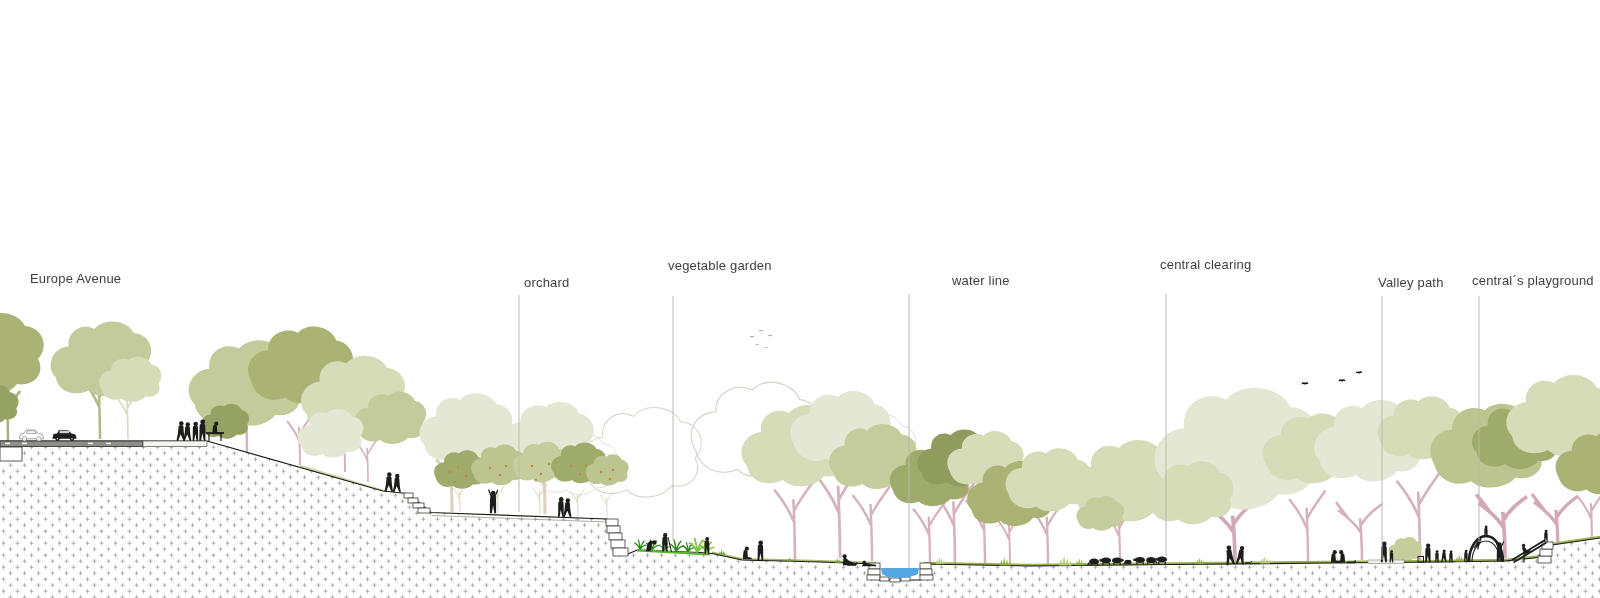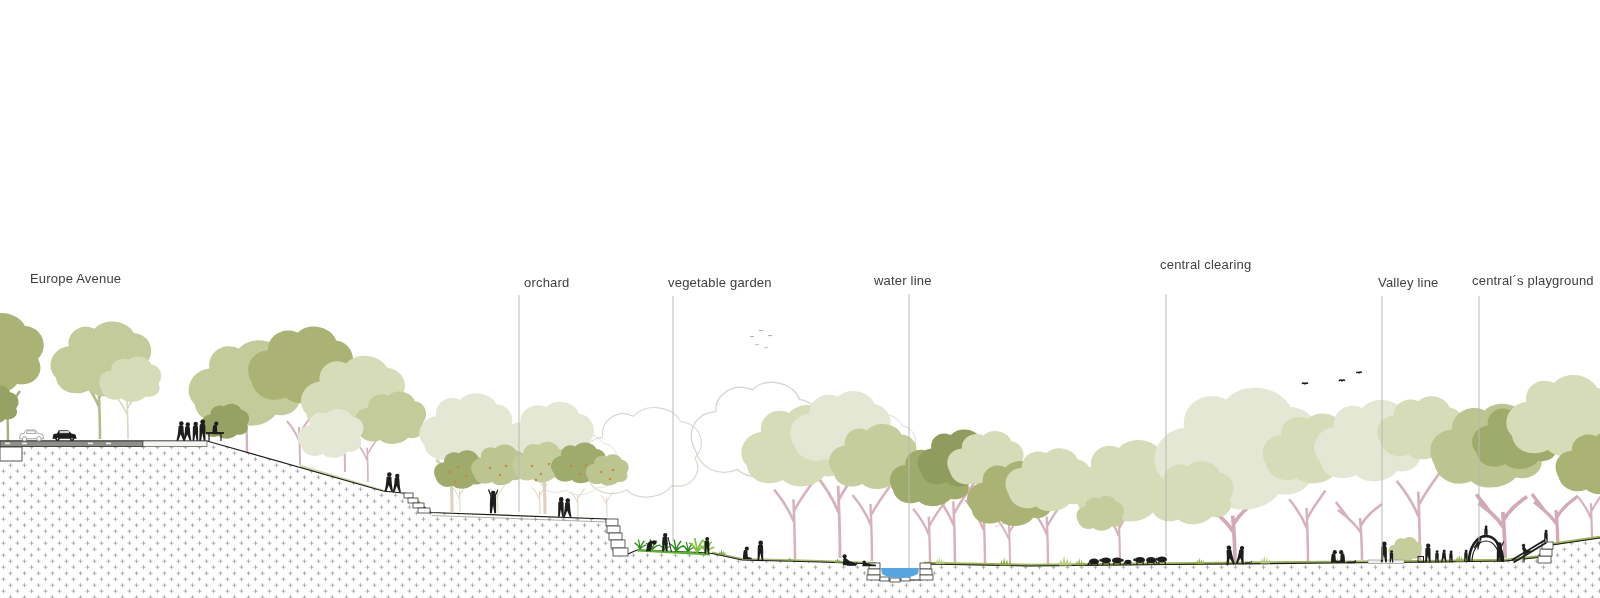--- a/index.html
+++ b/index.html
@@ -402,19 +402,19 @@
     <line x1="673" y1="296" x2="673" y2="541"></line>
     <line x1="909" y1="294" x2="909" y2="568"></line>
     <line x1="1166" y1="294" x2="1166" y2="556"></line>
     <line x1="1382" y1="296" x2="1382" y2="560"></line>
     <line x1="1479" y1="296" x2="1479" y2="542"></line>
   </g>
 </svg>
 
 <div class="sec-label" style="left:30px;top:272px">Europe Avenue</div>
 <div class="sec-label" style="left:524px;top:276px">orchard</div>
-<div class="sec-label" style="left:668px;top:276px">vegetable garden</div>
-<div class="sec-label" style="left:874px;top:274px">water line</div>
+<div class="sec-label" style="left:668px;top:259px">vegetable garden</div>
+<div class="sec-label" style="left:952px;top:274px">water line</div>
 <div class="sec-label" style="left:1160px;top:258px">central clearing</div>
-<div class="sec-label" style="left:1378px;top:276px">Valley line</div>
+<div class="sec-label" style="left:1378px;top:276px">Valley path</div>
 <div class="sec-label" style="left:1472px;top:274px">central´s playground</div>
 
 </div>
 
 </body></html>

